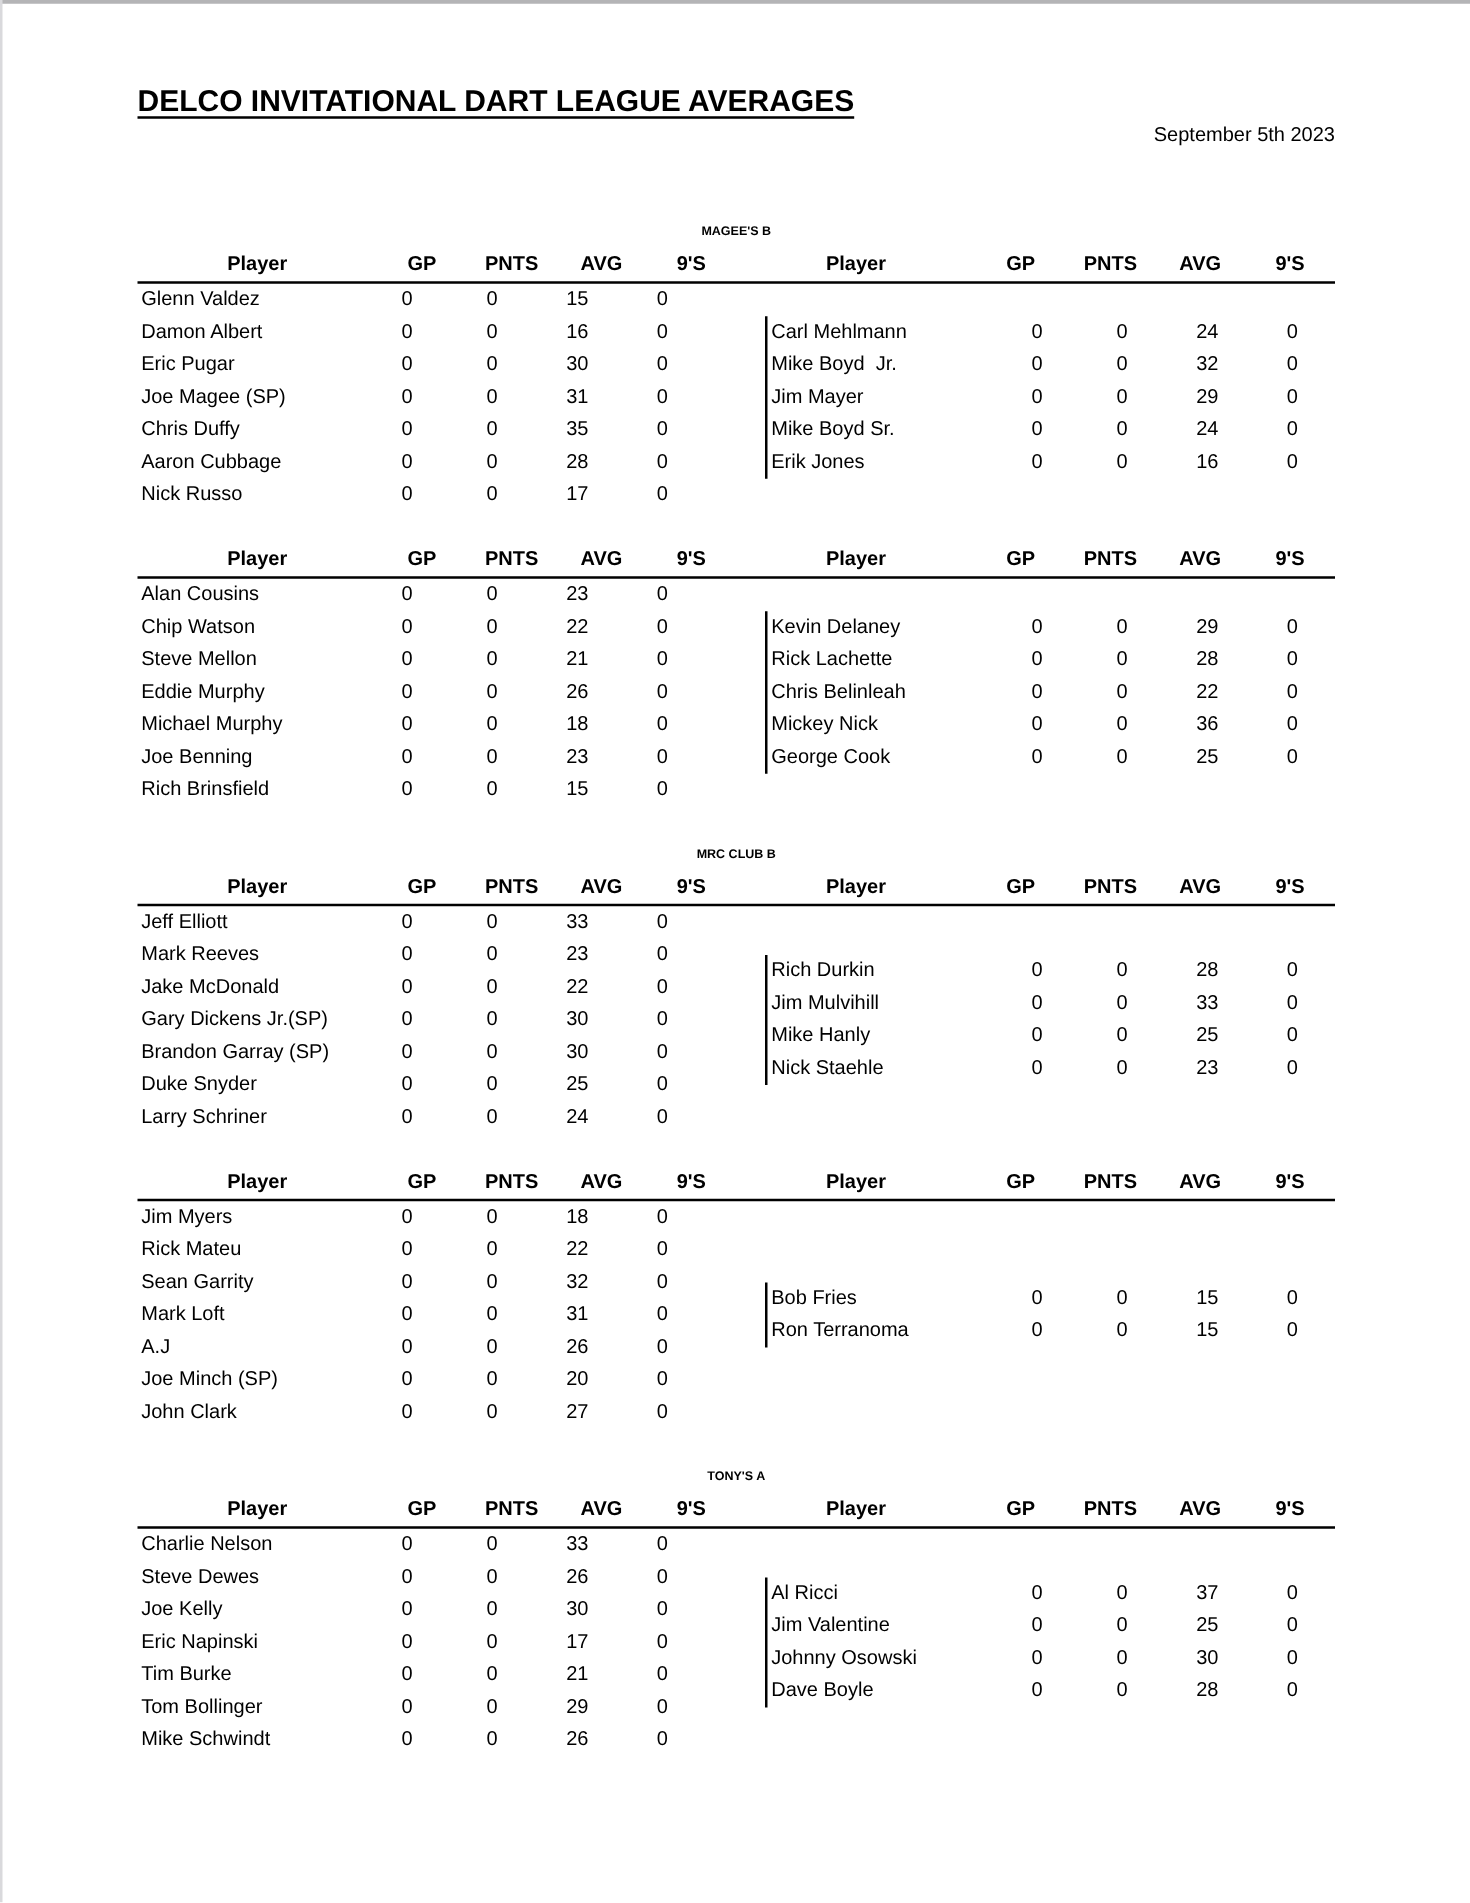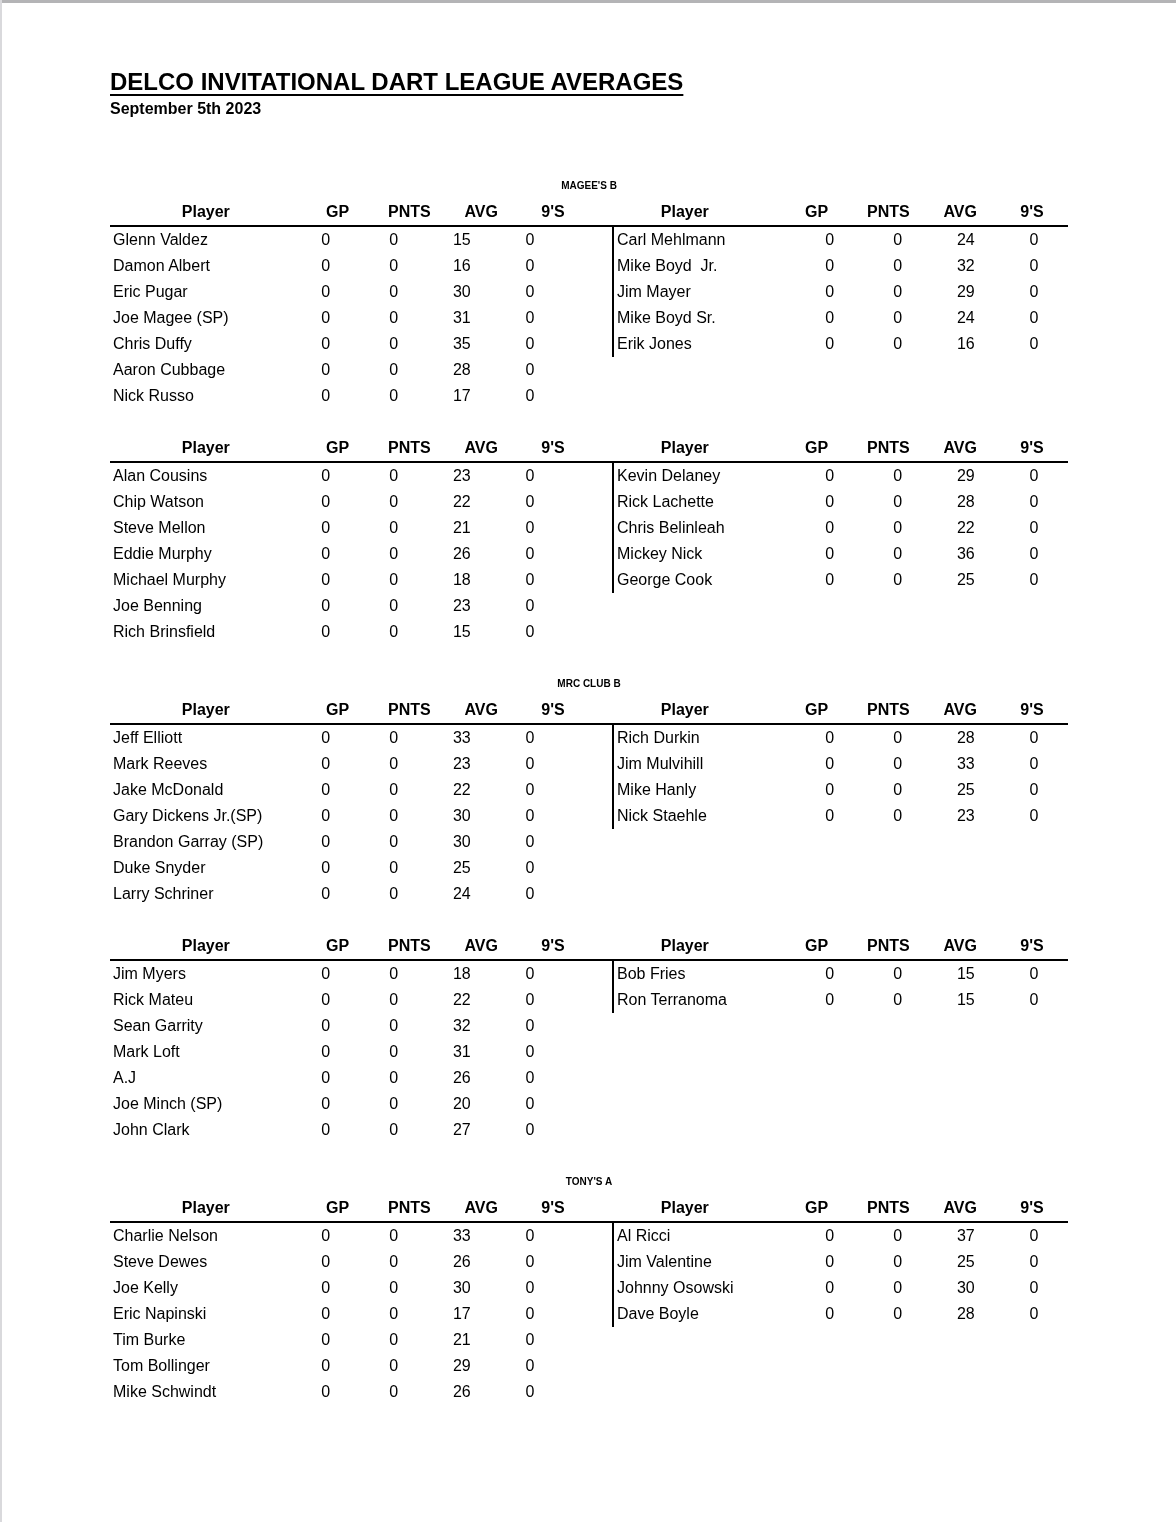--- a/index.html
+++ b/index.html
@@ -37,24 +37,24 @@
     margin-top: 66px;
     font-size: 24px;
     line-height: 32px;
     font-weight: bold;
     letter-spacing: 0px;
     text-decoration: underline;
     text-decoration-thickness: 2px;
     text-underline-offset: 4px;
   }
   .doc-date {
-    text-align: left;
+    text-align: right;
     font-size: 16px;
     line-height: 22px;
-    font-weight: bold;
+    font-weight: normal;
   }
   .teams {
     margin-top: 53px;
   }
   .team {
     margin-bottom: 26px;
   }
   .team + .team {
     margin-top: 0;
   }
@@ -63,21 +63,21 @@
     font-size: 10px;
     line-height: 26px;
     font-weight: bold;
   }
   .header-row {
     display: flex;
     border-bottom: 2px solid #000000;
   }
   .body-wrap {
     display: flex;
-    align-items: flex-start;
+    align-items: center;
   }
   .half {
     width: 50%;
   }
   .right-body {
     border-left: 2px solid #000000;
     margin-left: 48px;
   }
   .row, .hdr-grid {
     display: grid;

